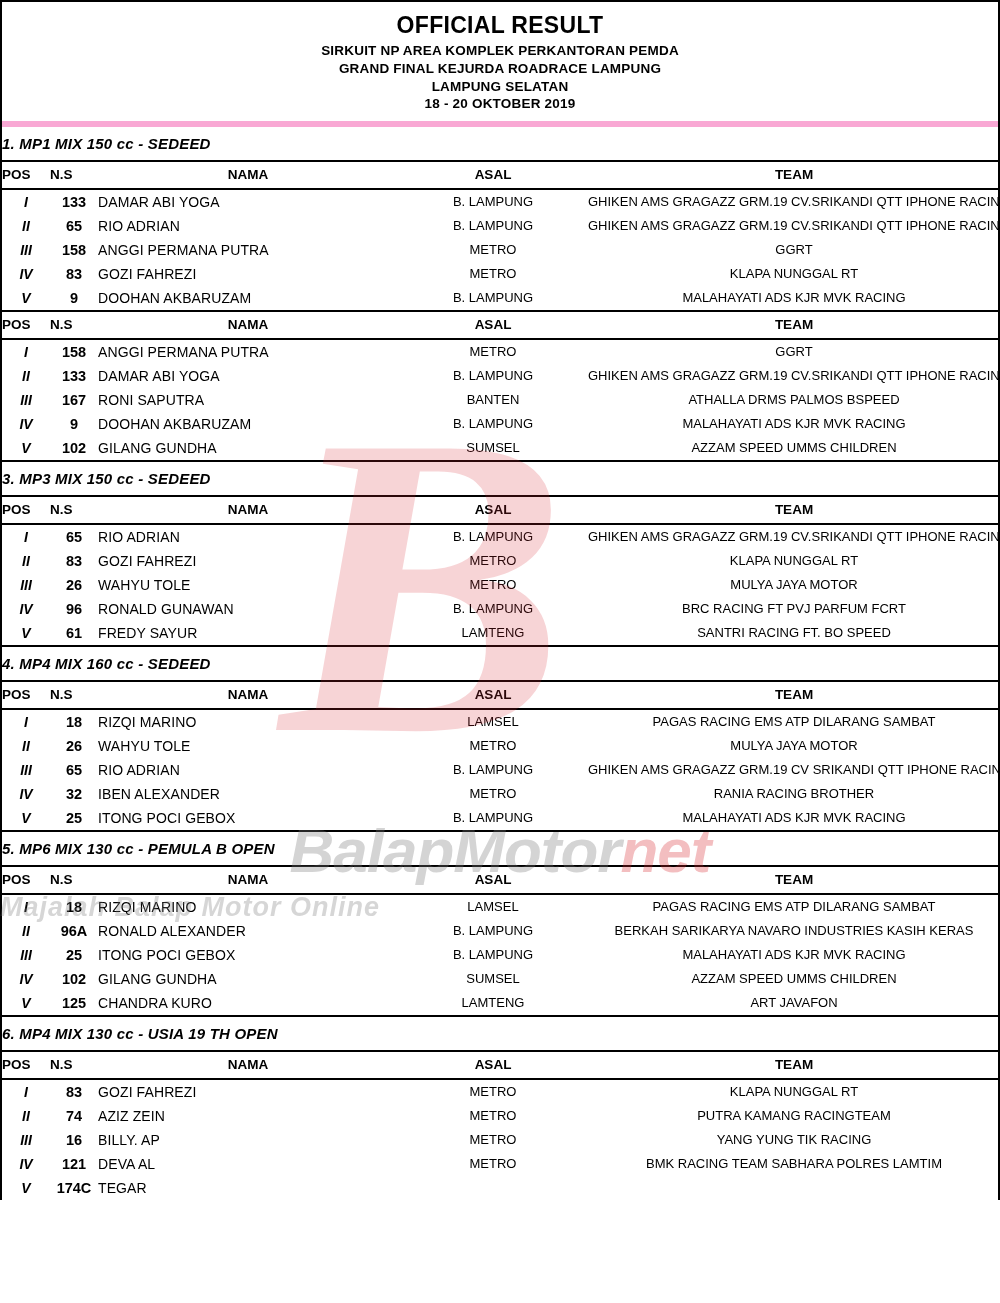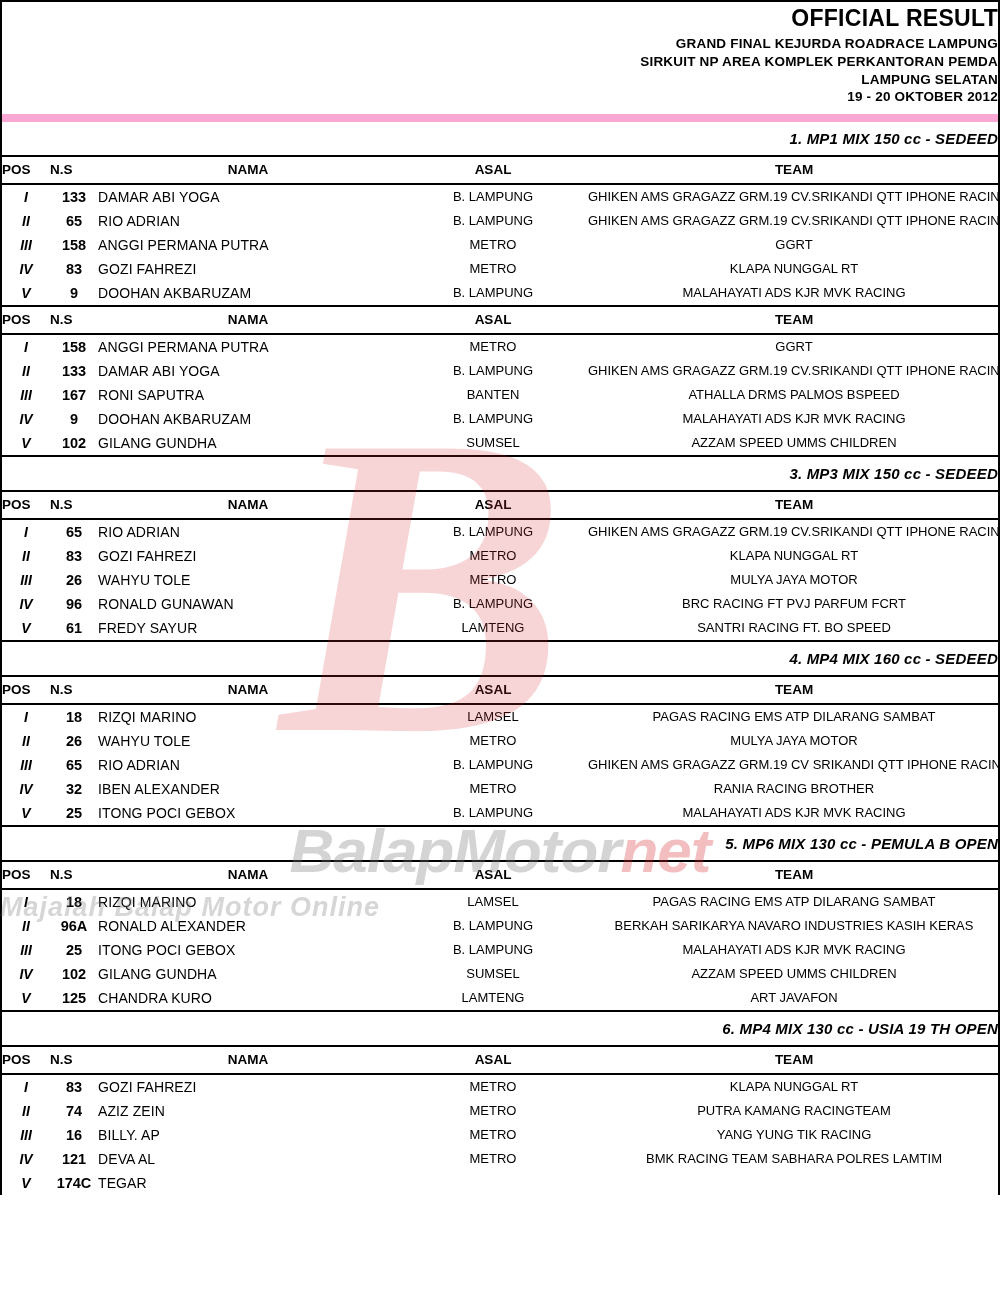--- a/index.html
+++ b/index.html
@@ -78,39 +78,39 @@
     position: relative;
     z-index: 2;
     width: 1000px;
     box-sizing: border-box;
     border-left: 2px solid #000;
     border-right: 2px solid #000;
     border-top: 2px solid #000;
   }
 
   .header {
-    text-align: right;
-    padding: 3px 0 8px 0;
-    border-bottom: 8px solid #f9a8d4;
+    text-align: center;
+    padding: 10px 0 8px 0;
+    border-bottom: 6px solid #f9a8d4;
   }
   .header .title {
     font-size: 23px;
     font-weight: bold;
     letter-spacing: 0.3px;
     margin-bottom: 3px;
   }
   .header .line {
     font-size: 13.5px;
     font-weight: bold;
     line-height: 1.32;
     letter-spacing: 0.2px;
   }
 
   .class-title {
-    text-align: right;
+    text-align: left;
     font-size: 15px;
     font-weight: bold;
     font-style: italic;
     padding: 8px 0 8px 0;
     border-bottom: 2px solid #000;
     letter-spacing: 0.2px;
   }
 
   table.results {
     width: 100%;
@@ -187,24 +187,24 @@
   <div class="watermark">
     <div class="wm-b">B</div>
     <div class="wm-text"><span>BalapMotor</span><span class="red">net</span></div>
     <div class="wm-sub">Majalah Balap Motor Online</div>
   </div>
 
   <div class="doc">
 
     <div class="header">
       <div class="title">OFFICIAL RESULT</div>
+      <div class="line">SIRKUIT NP AREA KOMPLEK PERKANTORAN PEMDA</div>
       <div class="line">GRAND FINAL KEJURDA ROADRACE LAMPUNG</div>
-      <div class="line">SIRKUIT NP AREA KOMPLEK PERKANTORAN PEMDA</div>
       <div class="line">LAMPUNG SELATAN</div>
-      <div class="line">19 - 20 OKTOBER 2012</div>
+      <div class="line">18 - 20 OKTOBER 2019</div>
     </div>
 
     <div class="section">
       <div class="class-title">1. MP1 MIX 150 cc - SEDEED</div>
       <table class="results">
         <colgroup>
             <col class="col-pos">
             <col class="col-ns">
             <col class="col-nama">
             <col class="col-asal">

